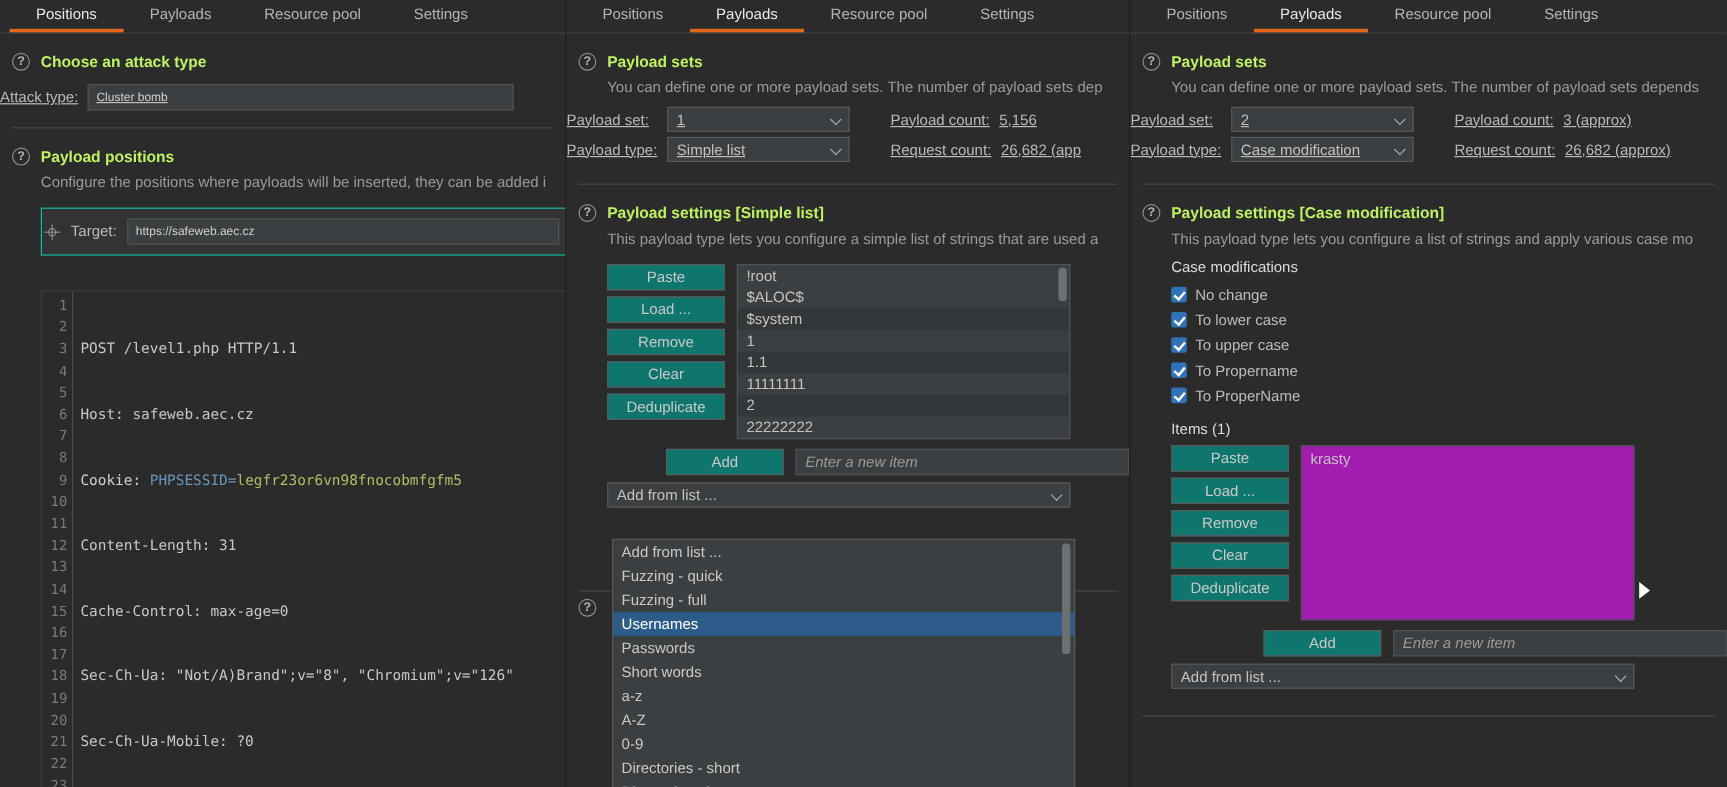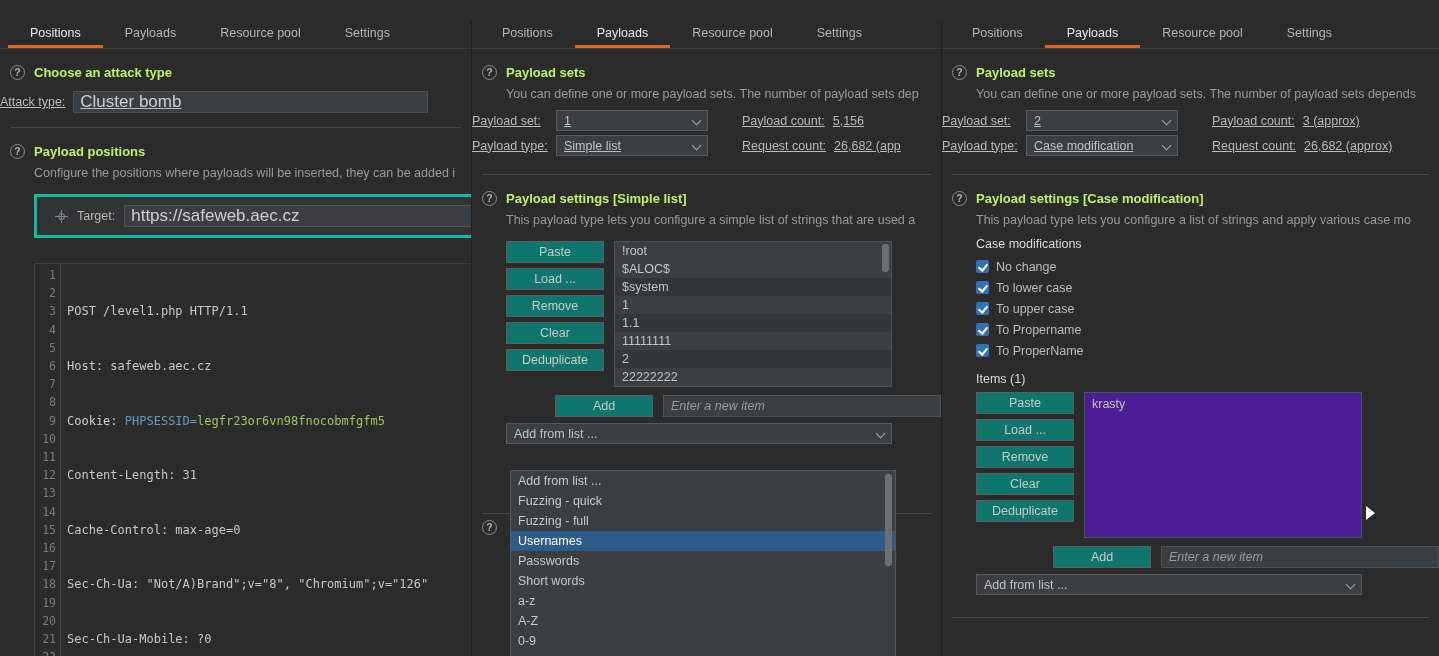--- a/index.html
+++ b/index.html
@@ -6,21 +6,21 @@
   html, body {
     margin: 0; padding: 0;
     width: 1439px; height: 656px;
     overflow: hidden;
     background: #2b2b2b;
     font-family: "Liberation Sans", sans-serif;
     font-size: 12.5px;
     color: #bbbbbb;
     -webkit-font-smoothing: antialiased;
   }
-  .root { position: relative; width: 1439px; height: 536px; display: flex; margin-top: 21px; }
+  .root { position: relative; width: 1439px; height: 536px; display: flex; }
 
   
   .panel { position: relative; height: 656px; overflow: hidden; background: #2b2b2b; }
   .panel.p1 { width: 472px; border-right: 1px solid #1f1f1f; }
   .panel.p2 { width: 470px; border-right: 1px solid #1f1f1f; }
   .panel.p3 { width: 497px; }
 
   
   .tabbar {
     height: 28px;
@@ -60,21 +60,21 @@
   
   .row { display: flex; align-items: center; margin-top: 9px; gap: 8px; white-space: nowrap; text-decoration: underline; }
   .lbl { color: #b9b9b9; font-size: 12.5px; }
   .fld {
     background: #3c3f41;
     border: 1px solid #4e5254;
     color: #cfcfcf;
     height: 22px;
     padding: 0 6px;
     display: flex; align-items: center;
-    font-size: 17px;
+    font-size: 10px;
   }
   .combo {
     background: #3c3f41;
     border: 1px solid #565a5c;
     height: 21px;
     display: flex; align-items: center;
     justify-content: space-between;
     padding: 0 5px 0 7px;
     color: #c2c2c2;
     font-size: 12.5px;
@@ -84,22 +84,22 @@
     content: ""; position: absolute; left: 1px; top: 1px;
     width: 6px; height: 6px;
     border-left: 1.4px solid #c8c8c8; border-bottom: 1.4px solid #c8c8c8;
     transform: rotate(-45deg);
   }
 
   
   .target-box {
     margin: 14px 0 0 34px;
     background: #313335;
-    border: 3px solid #14b8a6;
-    padding: 8px 18px;
+    border: 1px solid #14b8a6;
+    padding: 8px 2px;
     width: 520px;
   }
   .target-row { display: flex; align-items: center; gap: 9px; }
   .crosshair {
     width: 13px; height: 13px; position: relative; flex: 0 0 13px;
   }
   .crosshair::before, .crosshair::after {
     content: ""; position: absolute; background: #8b8b8b;
   }
   .crosshair::before { left: 6px; top: 0; width: 1px; height: 13px; }
@@ -167,21 +167,21 @@
     padding-left: 7px; color: #c3c3c3; font-size: 12.5px;
     white-space: nowrap;
   }
   .litem.alt { background: #343739; }
   .lb-scroll {
     position: absolute; right: 2px; top: 2px;
     width: 7px; height: 28px; background: #6d7073; border-radius: 3px;
   }
   .textbox {
     width: 278px; height: 146px;
-    background: #4c1d95;
+    background: #a21caf;
     border: 1px solid #4f5355;
     padding: 4px 7px;
     color: #c3c3c3; font-size: 12.5px;
   }
   .addrow { display: flex; padding-left: 34px; margin-top: 8px; gap: 10px; justify-content: flex-end; }
   .input {
     width: 278px; height: 22px;
     background: #3c3f41; border: 1px solid #4f5355;
     display: flex; align-items: center; padding-left: 7px;
     color: #9a9a9a; font-style: italic; font-size: 12.5px;

